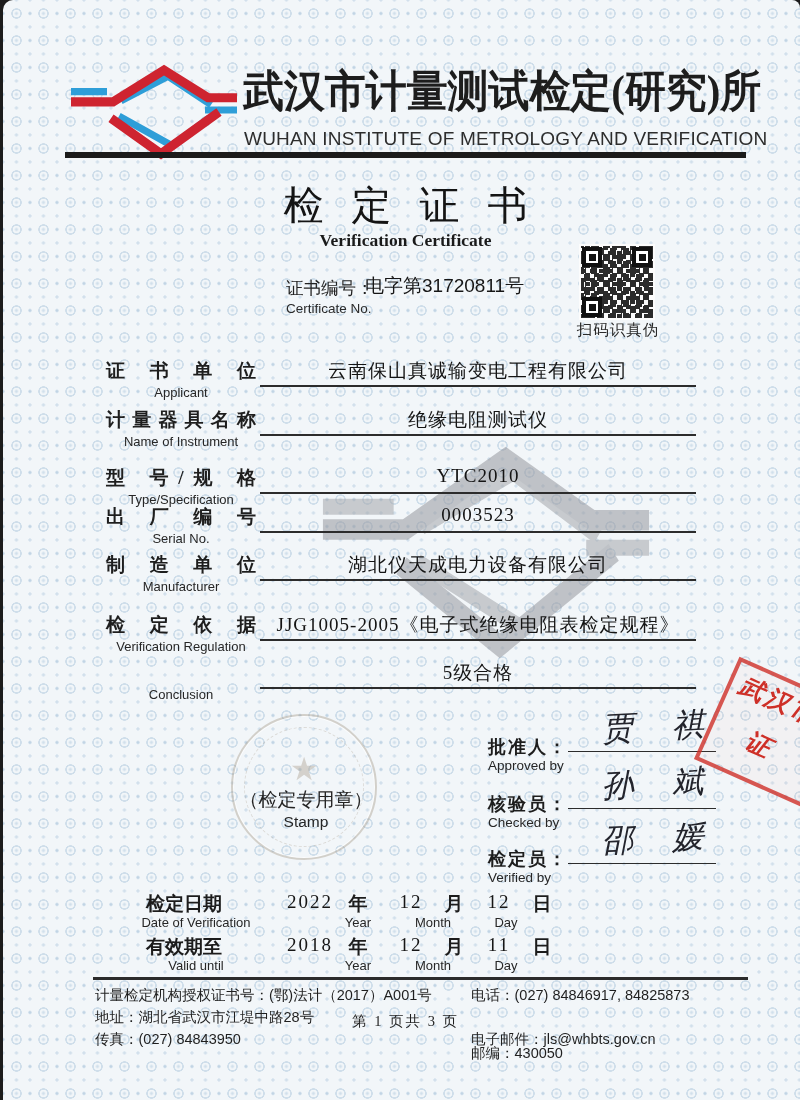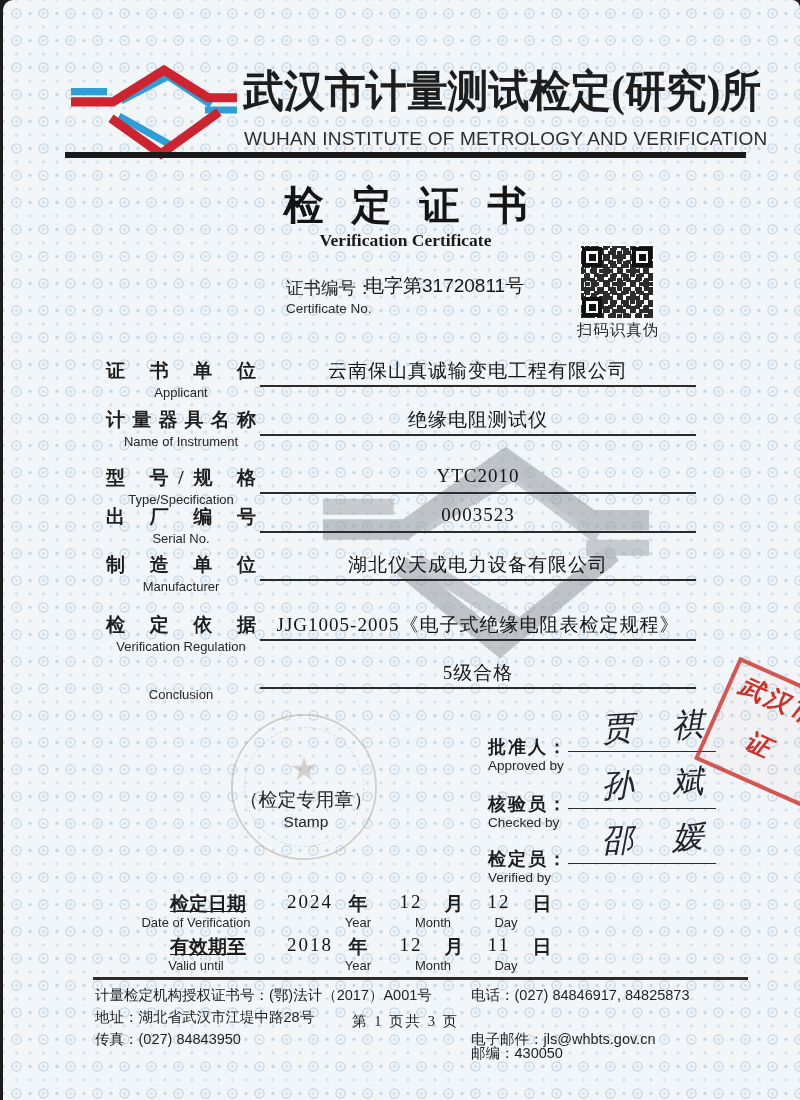--- a/index.html
+++ b/index.html
@@ -19,21 +19,21 @@
   }
   .abs{position:absolute;}
   .sans{font-family:"Liberation Sans","DejaVu Sans",sans-serif;}
   .ctr{text-align:center;}
   
   .logo{left:66px; top:60px; width:170px; height:102px;}
   .org-cn{left:240px; top:62px; width:560px; font-size:44px; font-weight:700; letter-spacing:0px; transform:scaleX(.93); transform-origin:left top; color:#1d1d1d; white-space:nowrap;}
   .org-en{left:241px; top:128px; width:505px; font-size:19px; color:#2d2d2d; letter-spacing:.2px; white-space:nowrap;}
   .hr-bar{left:62px; top:152px; width:681px; height:6px; background:#1b1b1b;}
   
-  .doc-title{left:62px; top:178px; width:681px; font-size:40px; font-weight:700; letter-spacing:.7em; text-indent:.7em; color:#141414;}
+  .doc-title{left:62px; top:178px; width:681px; font-size:40px; font-weight:400; letter-spacing:.7em; text-indent:.7em; color:#141414;}
   .doc-sub{left:62px; top:230px; width:681px; font-size:17.5px; font-weight:700; color:#1a1a1a;}
   
   .certno-cn{left:283px; top:276px; font-size:17.5px; color:#222;}
   .certno-val{left:362px; top:273px; font-size:19px; font-weight:400; color:#161616;}
   .certno-en{left:283px; top:301px; font-size:13.5px; color:#2a2a2a;}
   
   .qr{left:578px; top:246px; width:72px; height:72px; background:#fcfcfc; box-shadow:0 0 0 2px #fcfcfc;}
   .qr-noise{position:absolute; inset:0;
     background-image:
       repeating-conic-gradient(#151515 0 25%, rgba(0,0,0,0) 0 50%),
@@ -62,21 +62,21 @@
   
   .sig-label{position:absolute; left:485px; width:78px; font-size:18px; font-weight:600; color:#1d1d1d; text-align:justify; text-align-last:justify; z-index:2;}
   .sig-en{position:absolute; left:485px; width:82px; font-size:13.5px; color:#262626; z-index:2;}
   .sig-line{position:absolute; left:565px; width:148px; border-bottom:1.8px solid #2c2c2c; z-index:2;}
   .sig-name{position:absolute; left:560px; width:158px; text-align:center; font-size:32px; font-style:italic; letter-spacing:1.2em; text-indent:1.2em; color:#23242c; transform:rotate(-3deg); white-space:nowrap; z-index:3;}
   
   .red-stamp{left:706px; top:688px; width:170px; height:104px; border:4px solid rgba(206,48,40,.8); transform:rotate(24deg); color:#ce3028; z-index:4; background:rgba(255,120,110,.04);}
   .rs-l1{position:absolute; left:8px; top:4px; font-size:25px; font-weight:700; font-style:italic; letter-spacing:3px; white-space:nowrap;}
   .rs-l2{position:absolute; left:36px; top:52px; font-size:25px; font-weight:700; font-style:italic;}
   
-  .d-label{position:absolute; left:140px; width:130px; text-align:center; font-size:19px; font-weight:600; color:#1c1c1c;text-decoration:underline;}
+  .d-label{position:absolute; left:116px; width:130px; text-align:center; font-size:19px; font-weight:600; color:#1c1c1c;}
   .d-en{position:absolute; left:108px; width:170px; text-align:center; font-size:13px; color:#262626; white-space:nowrap;}
   .d-num{position:absolute; width:60px; text-align:center; font-size:19px; letter-spacing:2px; color:#161616;}
   .d-unit{position:absolute; width:30px; text-align:center; font-size:19px; font-weight:600; color:#1c1c1c;}
   .d-sub{position:absolute; width:60px; text-align:center; font-size:13px; color:#262626;}
   
   .foot-bar{left:90px; top:977px; width:655px; height:3px; background:#2b2b2b;}
   .fl{position:absolute; left:92px; font-size:14.5px; color:#1f1f1f; white-space:nowrap;}
   .fr{position:absolute; left:468px; font-size:14.5px; color:#1f1f1f; white-space:nowrap;}
   .pageno{left:62px; top:1012px; width:681px; font-size:14.5px; color:#1f1f1f; letter-spacing:2px;}
 </style>
@@ -192,21 +192,21 @@
   <div class="sig-name" style="top:818px;">邵媛</div>
   <div class="sig-en sans" style="top:870px;">Verified by</div>
 
   <div class="abs red-stamp">
     <div class="rs-l1">武汉市</div>
     <div class="rs-l2">证</div>
   </div>
 
   <div class="d-label" style="top:891px;">检定日期</div>
   <div class="d-en sans" style="top:915px;">Date of Verification</div>
-  <div class="d-num" style="left:277px; top:891px;">2024</div>
+  <div class="d-num" style="left:277px; top:891px;">2022</div>
   <div class="d-unit" style="left:340px; top:891px;">年</div>
   <div class="d-sub sans" style="left:325px; top:915px;">Year</div>
   <div class="d-num" style="left:383px; top:891px; width:50px;">12</div>
   <div class="d-unit" style="left:436px; top:891px;">月</div>
   <div class="d-sub sans" style="left:400px; top:915px;">Month</div>
   <div class="d-num" style="left:471px; top:891px; width:50px;">12</div>
   <div class="d-unit" style="left:524px; top:891px;">日</div>
   <div class="d-sub sans" style="left:473px; top:915px;">Day</div>
 
   <div class="d-label" style="top:934px;">有效期至</div>

